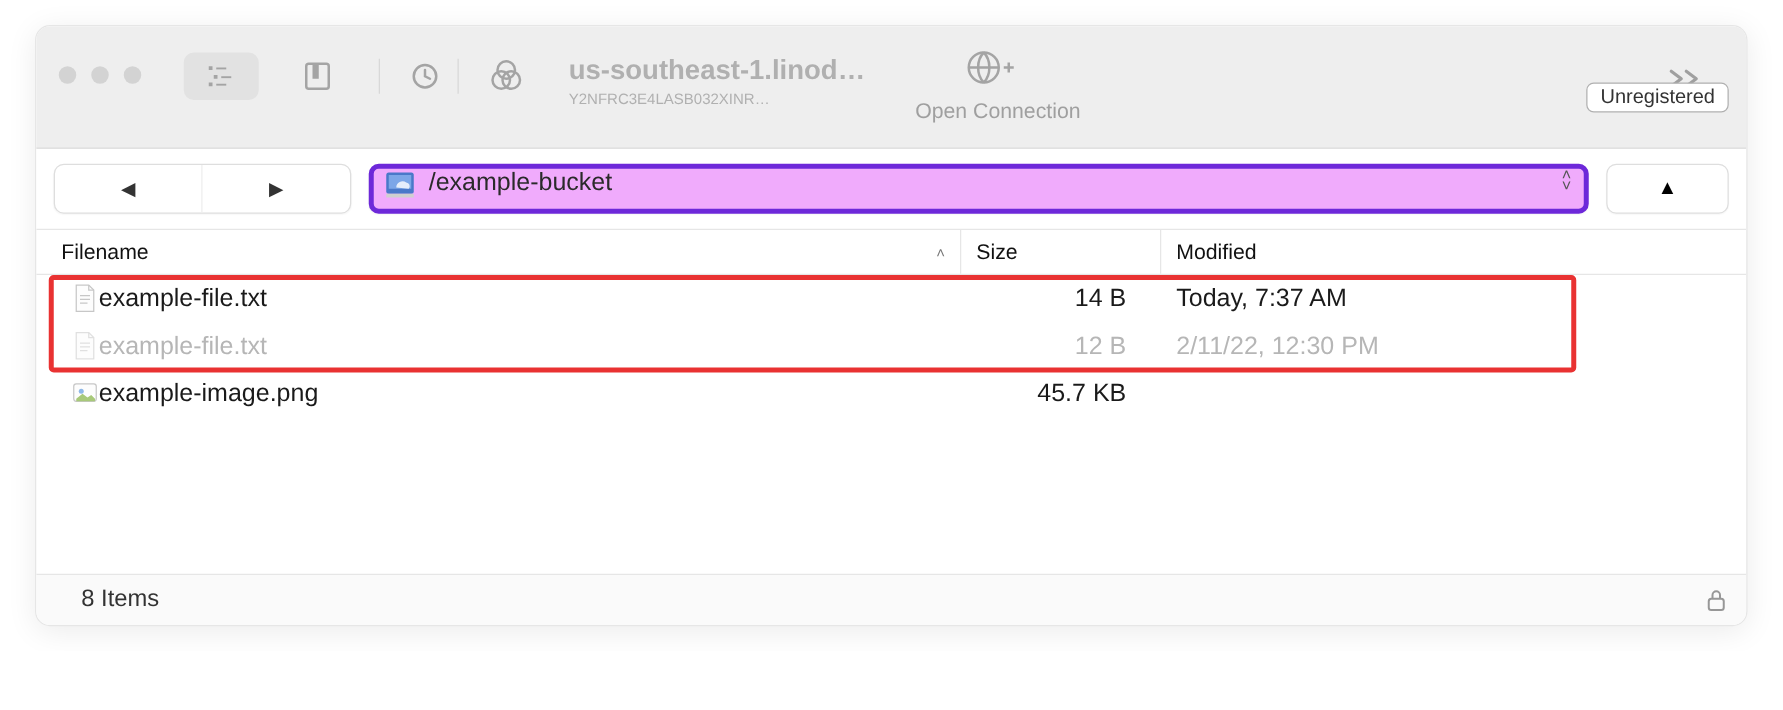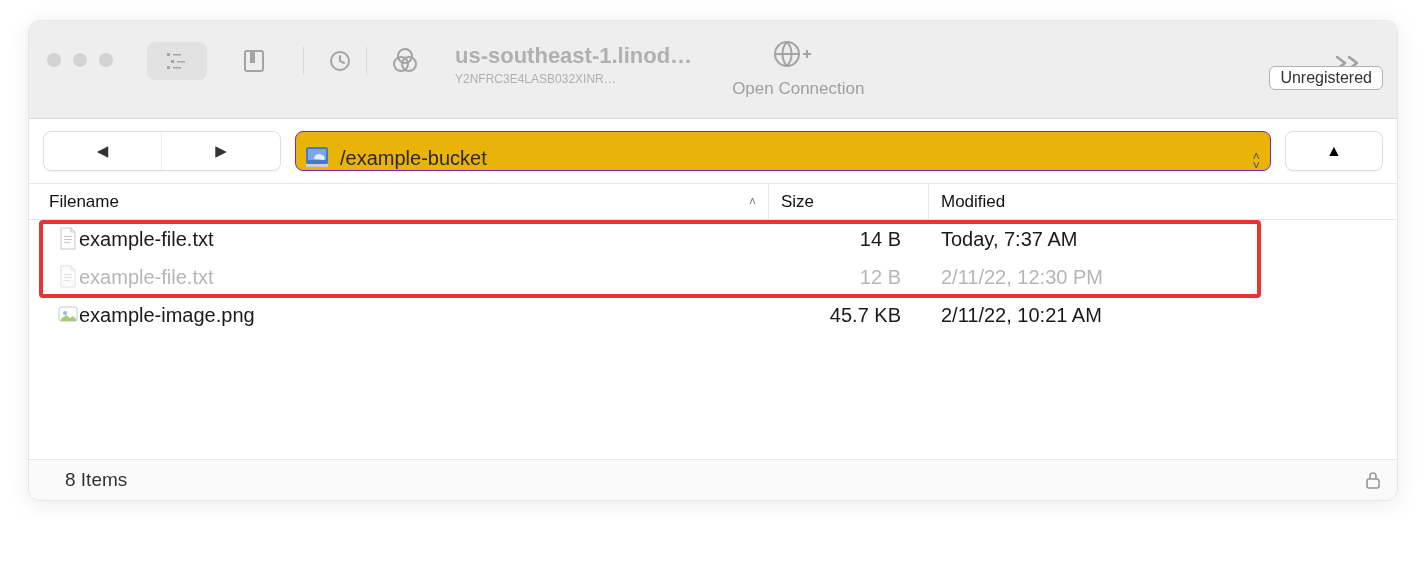--- a/index.html
+++ b/index.html
@@ -113,23 +113,23 @@
       width: 118px;
       display: flex;
       align-items: center; justify-content: center;
       font-size: 15px;
       color: #333;
     }
     .nav-btn:first-child { border-right: 1px solid #eee; }
     .path-field {
       flex: 1;
       display: flex;
-      align-items: flex-end;
-      background: #eab308;
-      border: 1px solid #6d28d9;
+      align-items: flex-start;
+      background: #f0abfc;
+      border: 4px solid #6d28d9;
       border-radius: 8px;
       padding: 0 10px 0 8px;
       height: 40px;
       box-shadow: 0 1px 1px rgba(0,0,0,0.03);
     }
     .path-field .drive-icon {
       margin-right: 10px;
     }
     .path-field .path-text {
       flex: 1; font-size: 20px; color: #2a2a2a;
@@ -368,21 +368,20 @@
         <span class="file-icon">
           <svg width="22" height="22" viewBox="0 0 22 22">
               <rect x="2" y="3" width="18" height="14" rx="2" fill="#fdfdfd" stroke="#c7c7c7"></rect>
               <circle cx="8" cy="9" r="2" fill="#8fb8e8"></circle>
               <path d="M4 15 l5 -4 l4 3 l3 -2 l3 3 v2 h-15 z" fill="#a8c97a"></path>
             </svg>
         </span>
         <span>example-image.png</span>
       </div>
       <div class="cell-sz">45.7 KB</div>
-      <div class="cell-md">2/11/22, 10:21 AM</div>
     </div>
   </div>
 
   <div class="status-bar">
     <span>8 Items</span>
     <span class="lock">
       <svg width="16" height="18" viewBox="0 0 16 18">
         <rect x="2" y="8" width="12" height="9" rx="2" fill="none" stroke="#979797" stroke-width="1.6"></rect>
         <path d="M5 8 v-3 a3 3 0 0 1 6 0 v3" fill="none" stroke="#979797" stroke-width="1.6"></path>
       </svg>

